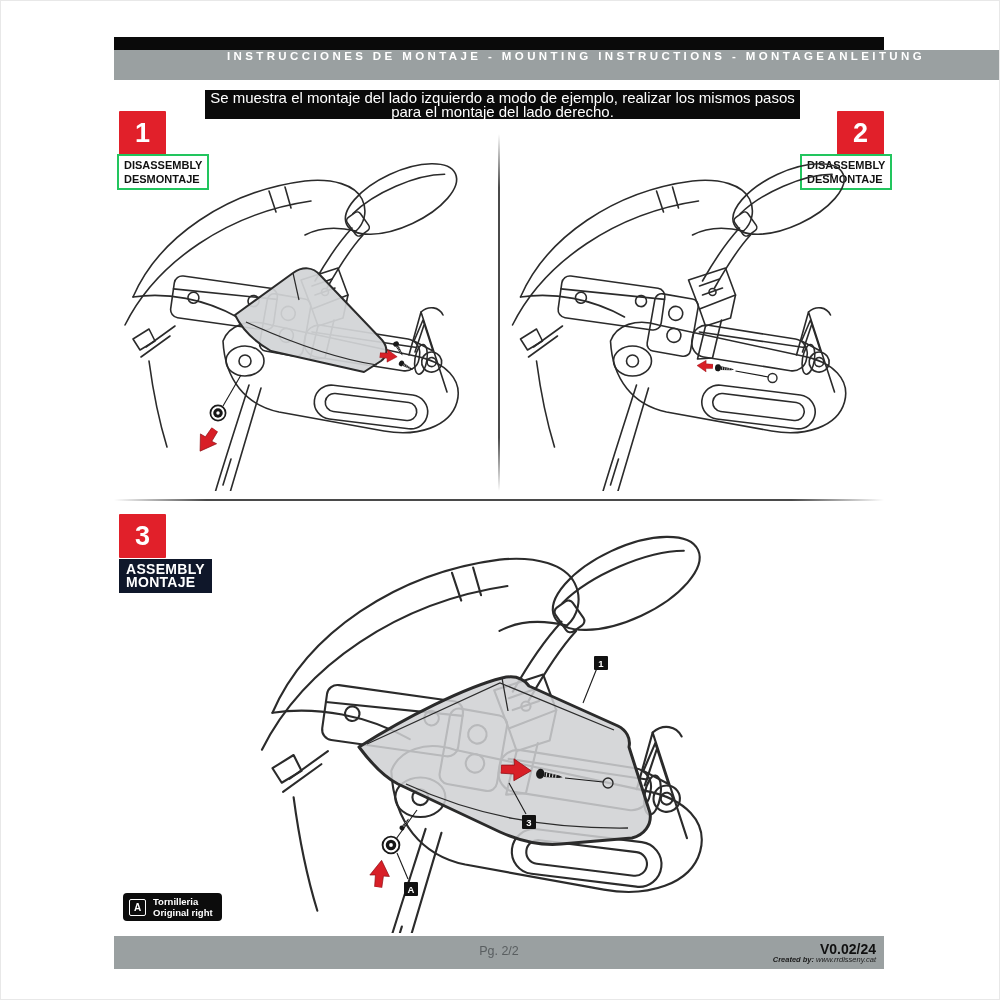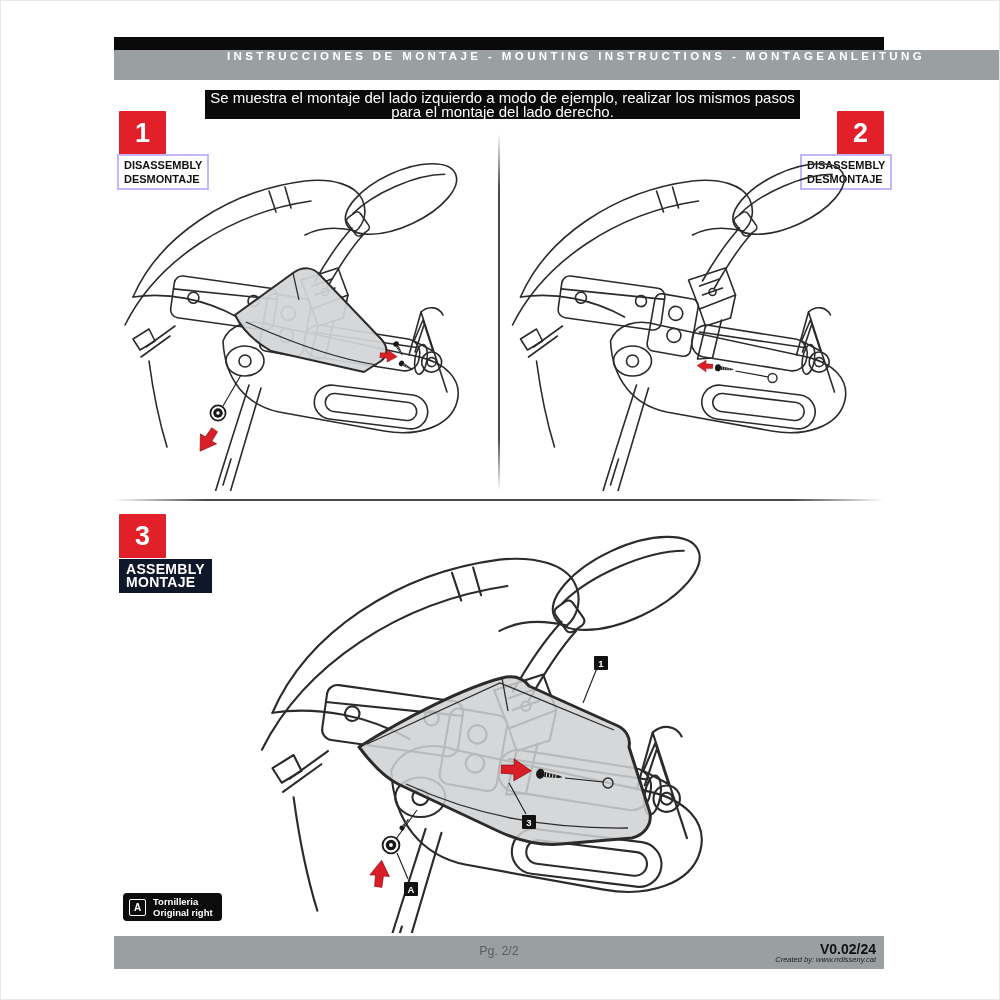--- a/index.html
+++ b/index.html
@@ -14,21 +14,21 @@
 
   
   .notice{position:absolute;left:204px;top:89px;width:595px;height:29px;background:#0a0a0a;color:#fff;
           text-align:center;font-size:15px;line-height:14px;padding-top:1px;box-sizing:border-box;}
 
   
   .stepnum{position:absolute;width:47px;height:44px;background:#e1202a;color:#fff;
            display:flex;align-items:center;justify-content:center;font-weight:bold;font-size:27px;border-radius:1px;}
   .s1{left:118px;top:110px;} .s2{left:836px;top:110px;} .s3{left:118px;top:513px;}
   .steplabel{position:absolute;font-weight:bold;font-size:11px;line-height:14px;}
-  .steplabel.light{background:#fff;border:2px solid #c4b5fd;color:#111;padding:2px 5px;}
+  .steplabel.light{background:#fff;border:2px solid #22c55e;color:#111;padding:2px 5px;}
   .l1{left:116px;top:153px;} .l2{left:799px;top:153px;}
   .steplabel.dark{background:#0f172a;color:#fff;padding:4px 7px;font-size:14px;line-height:13px;letter-spacing:.3px;}
   .l3{left:118px;top:558px;}
 
   
   .vdiv{position:absolute;left:497px;top:133px;width:1.5px;height:357px;
         background:linear-gradient(to bottom,rgba(70,70,70,0),#4a4a4a 15%,#4a4a4a 85%,rgba(70,70,70,0));}
   .hdiv{position:absolute;left:113px;top:498px;width:770px;height:1.5px;
         background:linear-gradient(to right,rgba(70,70,70,0),#4a4a4a 12%,#4a4a4a 88%,rgba(70,70,70,0));}
 
@@ -45,21 +45,21 @@
           display:flex;align-items:center;gap:7px;padding:0 9px 0 6px;}
   .legend-icon{width:15px;height:15px;border:1.5px solid #fff;border-radius:2px;color:#fff;font-weight:bold;
                font-size:10px;display:flex;align-items:center;justify-content:center;}
   .legend-text{color:#fff;font-weight:bold;font-size:9.5px;line-height:11.5px;white-space:nowrap;}
 
   
   .footer{position:absolute;left:113px;top:935px;width:770px;height:33px;background:#9aa0a1;}
   .footer .pg{position:absolute;left:0;top:8px;width:100%;text-align:center;color:#595e60;font-size:12.5px;}
   .footer .ver{position:absolute;right:8px;top:5px;color:#101010;font-weight:bold;font-size:14px;}
   .footer .credit{position:absolute;right:8px;top:19px;color:#1c1c1c;font-size:7.5px;font-style:italic;}
-  .footer .credit b{font-weight:normal;}
+  .footer .credit b{font-weight:bold;}
 </style>
 </head>
 <body>
 
 <div class="page">
 
   <svg width="0" height="0" style="position:absolute" aria-hidden="true">
     <defs>
       <symbol id="arr" viewBox="0 0 34 26">
         <path d="M0,9 L14,8 L13,1.5 L32,12.8 L14.5,24.5 L14,17.5 L0,17.5 Z" fill="#d81f27" stroke="#8e1016" stroke-width="0.8"></path>

